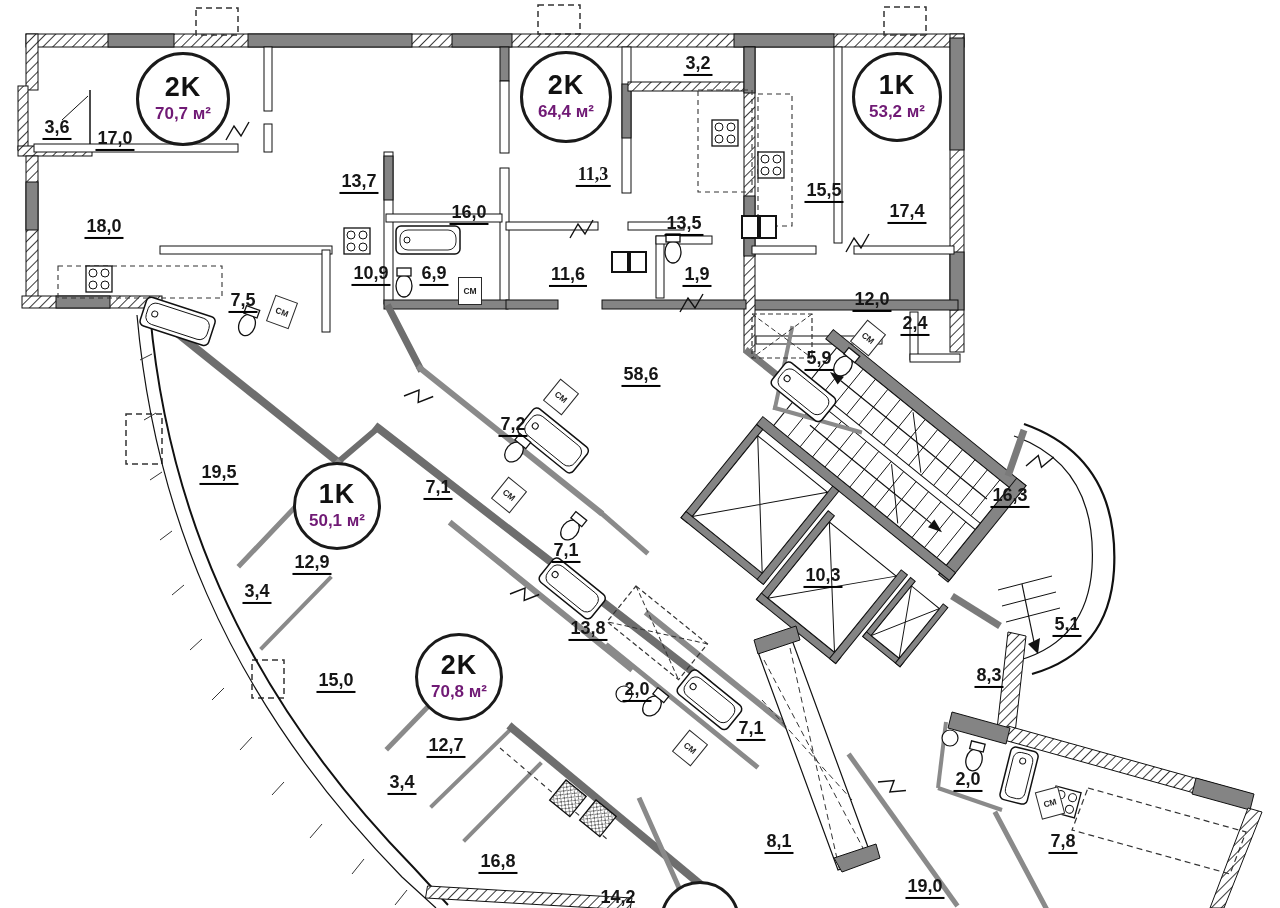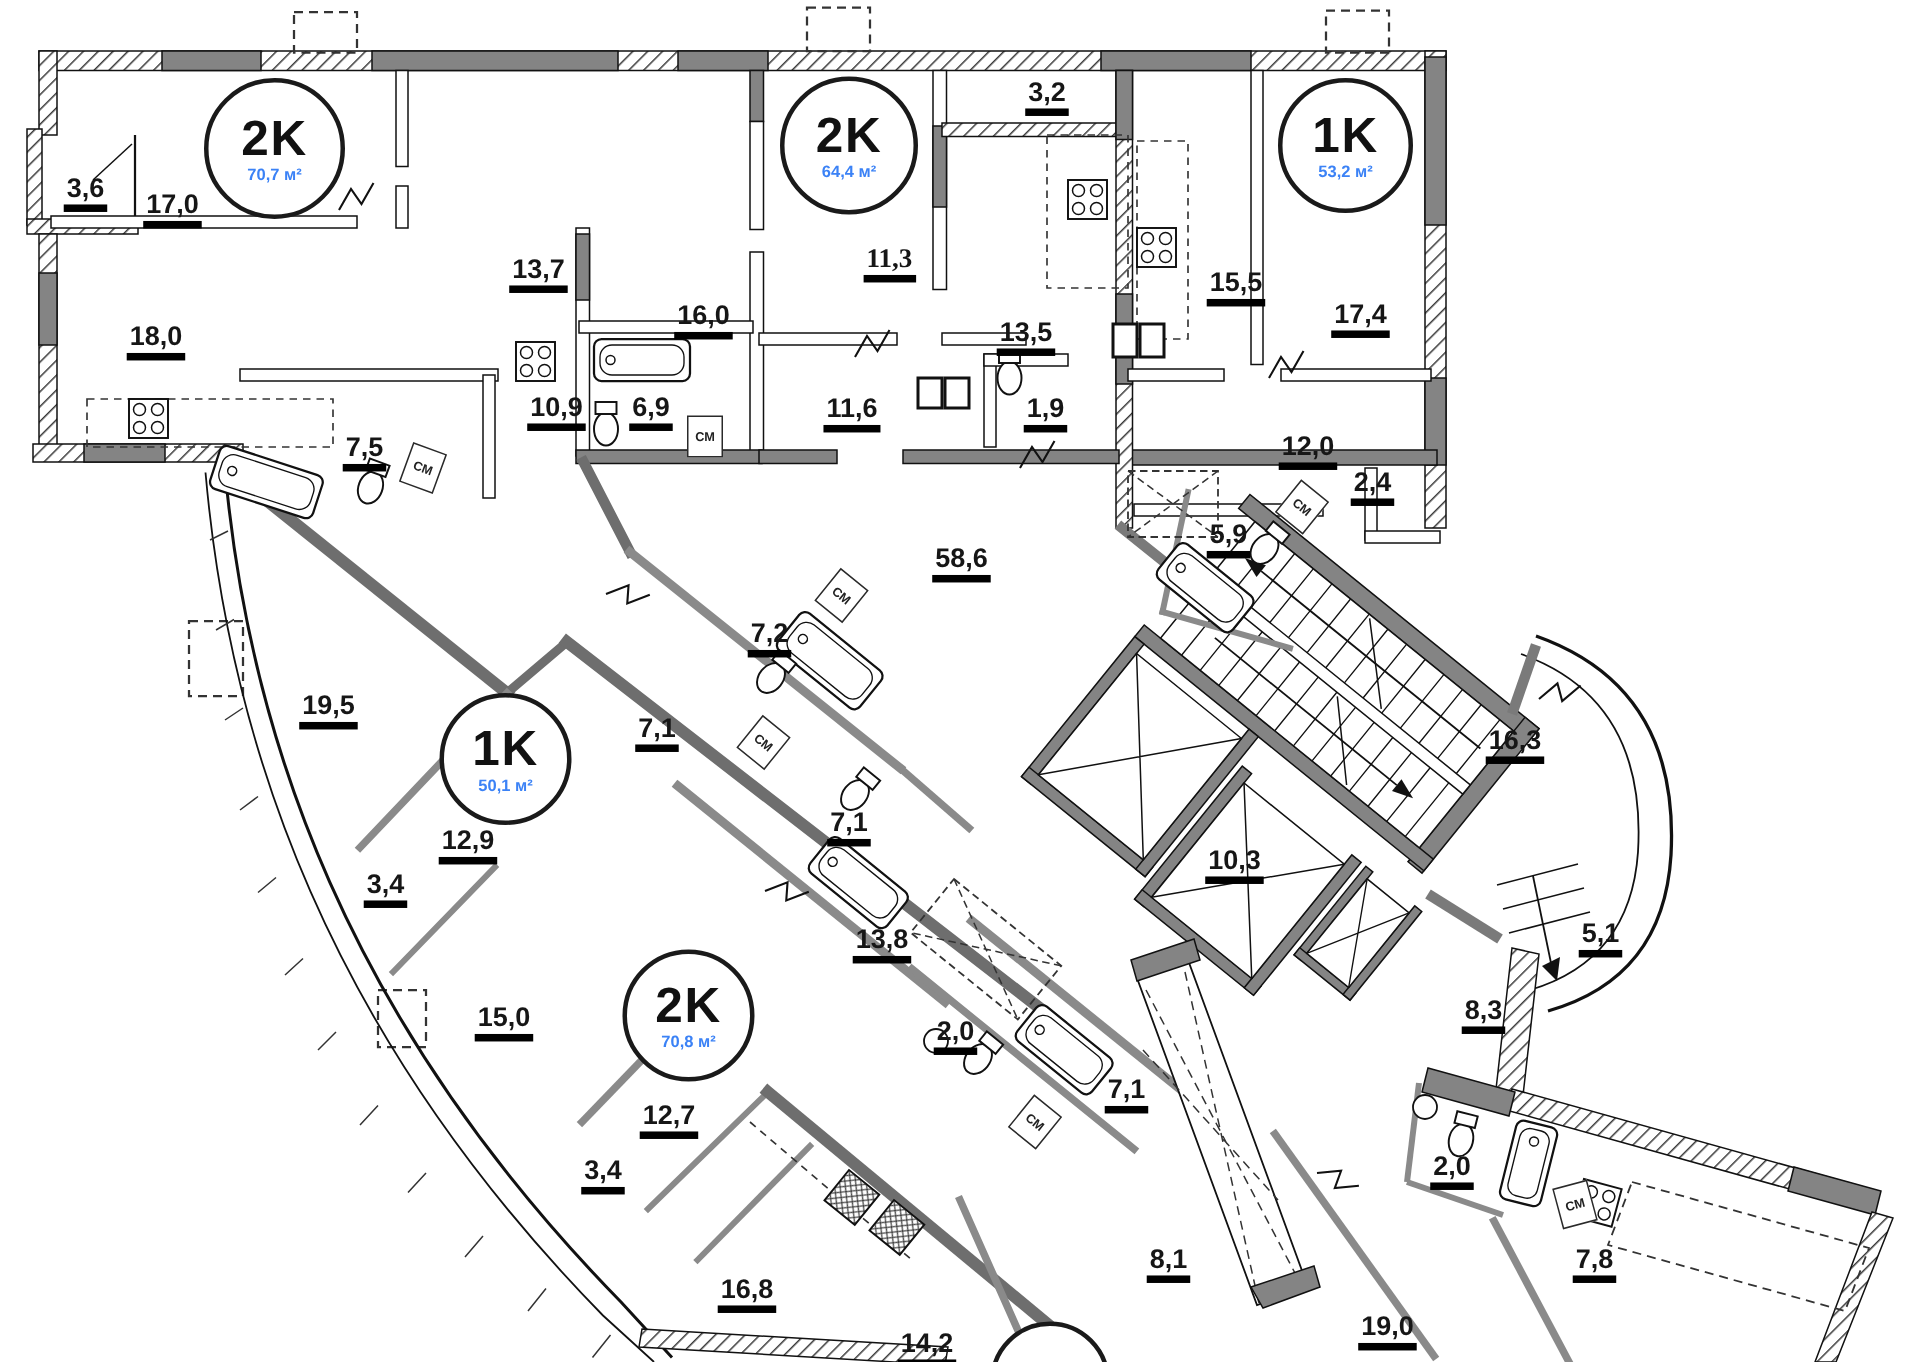--- a/index.html
+++ b/index.html
@@ -1,26 +1,26 @@
 <!DOCTYPE html>
 <html><head>
 <meta charset="utf-8">
 <style>
   html,body{margin:0;padding:0;background:#fff;}
   .canvas{position:relative;width:1280px;height:908px;background:#fff;overflow:hidden;
           font-family:"Liberation Sans",sans-serif;}
   .canvas svg{position:absolute;left:0;top:0;}
   .room-label{position:absolute;transform:translate(-50%,-55%);font-size:18px;font-weight:bold;
-              color:#161616;border-bottom:5px solid #000000;padding:0 2px 1px;line-height:1.05;
+              color:#161616;border-bottom:2px solid #000000;padding:0 2px 1px;line-height:1.05;
               white-space:nowrap;z-index:4;}
   .badge{position:absolute;transform:translate(-50%,-50%);background:#fff;border:3px solid #1a1a1a;
          border-radius:50%;display:flex;flex-direction:column;align-items:center;justify-content:center;
          z-index:5;box-sizing:border-box;}
-  .badge .t{font-weight:bold;font-size:33px;line-height:1;letter-spacing:1px;color:#111;}
-  .badge .a{font-weight:bold;font-size:11px;margin-top:3px;color:#3b82f6;white-space:nowrap;}
+  .badge .t{font-weight:bold;font-size:27px;line-height:1;letter-spacing:1px;color:#111;}
+  .badge .a{font-weight:bold;font-size:17px;margin-top:3px;color:#701a75;white-space:nowrap;}
   .sm-box{position:absolute;width:22px;height:26px;border:1.5px solid #2a2a2a;background:#fff;
           display:flex;align-items:center;justify-content:center;font-size:8.5px;font-weight:bold;
           color:#222;z-index:3;transform:translate(-50%,-50%);}
 </style>
 </head>
 <body>
 
 <div class="canvas">
 
 <svg width="1280" height="908" viewBox="0 0 1280 908">

